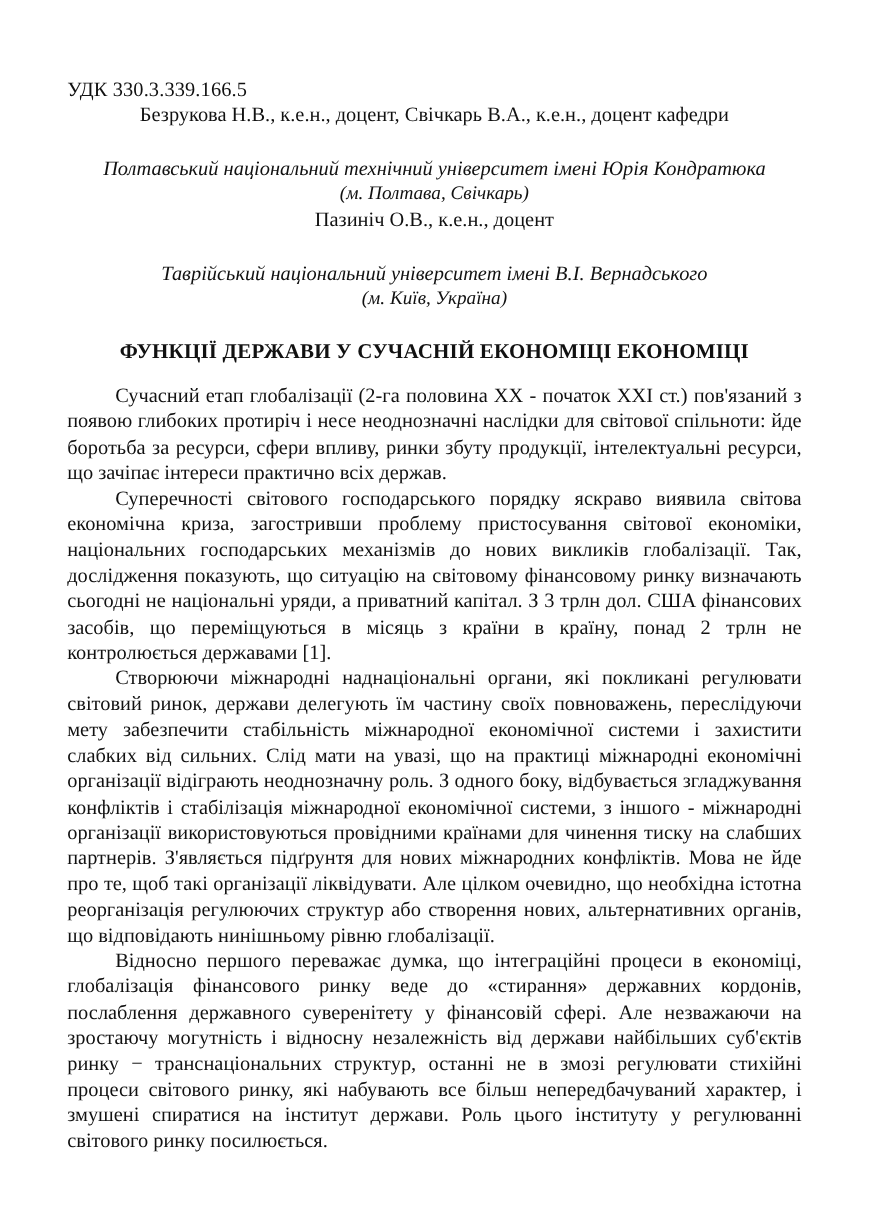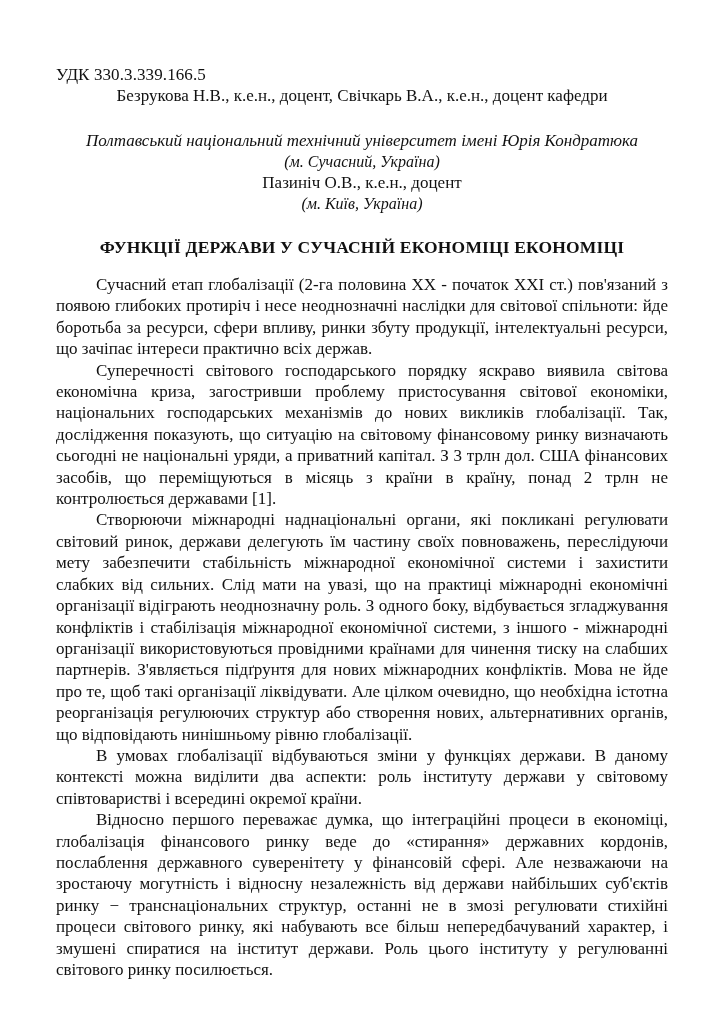--- a/index.html
+++ b/index.html
@@ -81,29 +81,29 @@
 </head>
 <body>
 
 <div class="page">
   <div class="content">
 
     <div class="udc">УДК 330.3.339.166.5</div>
 
     <div class="byline">Безрукова Н.В., к.е.н., доцент, Свічкарь В.А., к.е.н., доцент кафедри</div>
     <div class="affil">Полтавський національний технічний університет імені Юрія Кондратюка</div>
-    <div class="city">(м. Сучасний,  Україна)</div>
+    <div class="city">(м. Полтава,  Свічкарь)</div>
 
     <div class="byline">Пазиніч О.В., к.е.н., доцент</div>
+    <div class="affil">Таврійський національний університет імені В.І. Вернадського</div>
     <div class="city">(м. Київ, Україна)</div>
 
     <div class="doc-title">ФУНКЦІЇ ДЕРЖАВИ У СУЧАСНІЙ ЕКОНОМІЦІ ЕКОНОМІЦІ</div>
 
     <div class="body-text">
       <p>Сучасний етап глобалізації (2-га половина XX - початок XXI ст.) пов'язаний з появою глибоких протиріч і несе неоднозначні наслідки для світової спільноти: йде боротьба за ресурси, сфери впливу, ринки збуту продукції, інтелектуальні ресурси, що зачіпає інтереси практично всіх держав.</p>
       <p>Суперечності світового господарського порядку яскраво виявила світова економічна криза, загостривши проблему пристосування світової економіки, національних господарських механізмів до нових викликів глобалізації. Так, дослідження показують, що ситуацію на світовому фінансовому ринку визначають сьогодні не національні уряди, а приватний капітал. З 3 трлн дол. США фінансових засобів, що переміщуються в місяць з країни в країну, понад 2 трлн не контролюється державами [1].</p>
       <p>Створюючи міжнародні наднаціональні органи, які покликані регулювати світовий ринок, держави делегують їм частину своїх повноважень, переслідуючи мету забезпечити стабільність міжнародної економічної системи і захистити слабких від сильних. Слід мати на увазі, що на практиці міжнародні економічні організації відіграють неоднозначну роль. З одного боку, відбувається згладжування конфліктів і стабілізація міжнародної економічної системи, з іншого - міжнародні організації використовуються провідними країнами для чинення тиску на слабших партнерів. З'являється підґрунтя для нових міжнародних конфліктів. Мова не йде про те, щоб такі організації ліквідувати. Але цілком очевидно, що необхідна істотна реорганізація регулюючих структур або створення нових, альтернативних органів, що відповідають нинішньому рівню глобалізації.</p>
-      <p>В умовах глобалізації відбуваються зміни у функціях держави. В даному контексті можна виділити два аспекти: роль інституту держави у світовому співтоваристві і всередині окремої країни.</p>
       <p>Відносно першого переважає думка, що інтеграційні процеси в економіці, глобалізація фінансового ринку веде до «стирання» державних кордонів, послаблення державного суверенітету у фінансовій сфері.  Але незважаючи на зростаючу могутність і відносну незалежність від держави найбільших суб'єктів ринку −  транснаціональних структур, останні не в змозі регулювати стихійні процеси світового ринку, які набувають все більш непередбачуваний характер, і змушені спиратися на інститут держави. Роль цього інституту у регулюванні світового ринку посилюється.</p>
     </div>
 
   </div>
 </div>
 
 </body></html>

